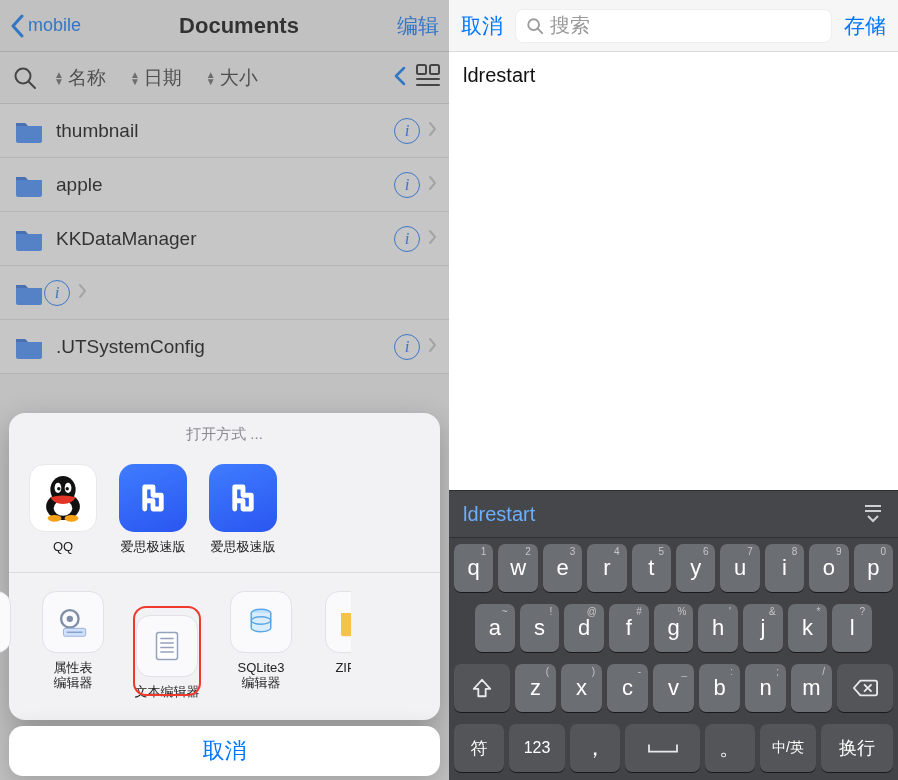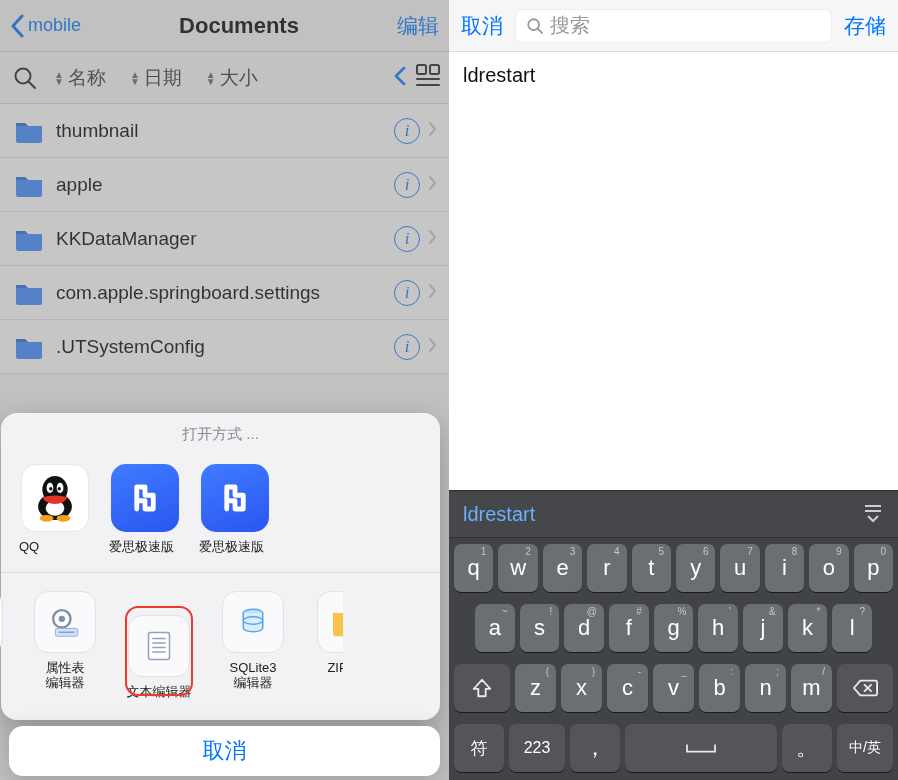--- a/index.html
+++ b/index.html
@@ -84,37 +84,37 @@
   
   .sheet-backdrop {
     position:absolute; left:0; right:0; bottom:0; top:0;
     z-index:10;
     display:flex; flex-direction:column; justify-content:flex-end;
     pointer-events:none;
   }
   .sheet {
     pointer-events:auto;
     position:absolute;
-    left:1px; right:9px; bottom:60px;
+    left:9px; right:9px; bottom:60px;
     background:#f2f1f4;
     border-radius:16px;
     box-shadow: 0 10px 30px rgba(0,0,0,0.25);
     padding-bottom:6px;
   }
   .sheet-title {
     text-align:center;
     font-size:15px; color:#8c8a8f;
     padding:12px 0 8px;
   }
   .app-scroll {
     display:flex; overflow:hidden;
     padding: 12px 0 18px 18px;
     gap: 18px;
   }
-  .app-item { width:72px; flex:0 0 72px; }
+  .app-item { width:72px; flex:0 0 72px; text-align:center; }
   .app-item.cut { width:40px; flex-basis:40px; overflow:hidden; }
   .app-icon {
     width:68px; height:68px; border-radius:15px; margin:0 auto 8px;
     display:flex; align-items:center;justify-content:center;
     position:relative;
   }
   .app-label { font-size:13px; color:#222; line-height:1.1; }
 
   .qq-icon { background:#fff; border:1px solid #e8e8e8; }
   .aisi-icon { background:linear-gradient(160deg,#3f7cff,#2a56f0); }
@@ -330,21 +330,20 @@
       <div class="info-i">i</div>
       <span class="row-chevron"><svg viewBox="0 0 9 16">
             <polyline points="2,2 7,8 2,14" fill="none" stroke="#c4c4c7" stroke-width="2" stroke-linecap="round" stroke-linejoin="round"></polyline>
           </svg></span>
     </div>
     <div class="file-row">
       <svg class="folder-ico" viewBox="0 0 30 24">
           <path d="M2 4 h9 l3 3 h14 v15 a2 2 0 0 1 -2 2 H4 a2 2 0 0 1 -2 -2 Z" fill="#3d8bff"></path>
           <path d="M2 4 h9 l3 3 H2 Z" fill="#2b6bd8"></path>
         </svg>
-      <div class="file-name">com.apple.springboard.settings</div>
       <div class="info-i">i</div>
       <span class="row-chevron"><svg viewBox="0 0 9 16">
             <polyline points="2,2 7,8 2,14" fill="none" stroke="#c4c4c7" stroke-width="2" stroke-linecap="round" stroke-linejoin="round"></polyline>
           </svg></span>
     </div>
     <div class="file-row">
       <svg class="folder-ico" viewBox="0 0 30 24">
           <path d="M2 4 h9 l3 3 h14 v15 a2 2 0 0 1 -2 2 H4 a2 2 0 0 1 -2 -2 Z" fill="#3d8bff"></path>
           <path d="M2 4 h9 l3 3 H2 Z" fill="#2b6bd8"></path>
         </svg>
@@ -616,31 +615,34 @@
             <line x1="21" y1="6" x2="13" y2="14" stroke="#e8e9eb" stroke-width="2"></line>
           </svg>
       </div>
     </div>
 
     <div class="kb-row row4" style="padding-bottom:8px;">
       <div class="key func func-sm">
           <span class="key-main" style="font-size:17px;">符</span>
         </div>
       <div class="key func func-md">
-          <span class="key-main" style="font-size:16px;">223</span>
+          <span class="key-main" style="font-size:16px;">123</span>
         </div>
       <div class="key func func-sm">
           <span class="key-main">，</span>
         </div>
       <div class="key space func">
         <svg viewBox="0 0 40 16" width="36" height="14">
             <path d="M4 4 V12 H36 V4" fill="none" stroke="#e8e9eb" stroke-width="2"></path>
           </svg>
       </div>
       <div class="key func func-sm">
           <span class="key-main">。</span>
         </div>
       <div class="key func func-md">
           <span class="key-main" style="font-size:14px;">中/英</span>
         </div>
+      <div class="key func enter">
+          <span class="key-main" style="font-size:18px;">换行</span>
+        </div>
     </div>
   </div>
 </div>
 
 </body></html>

